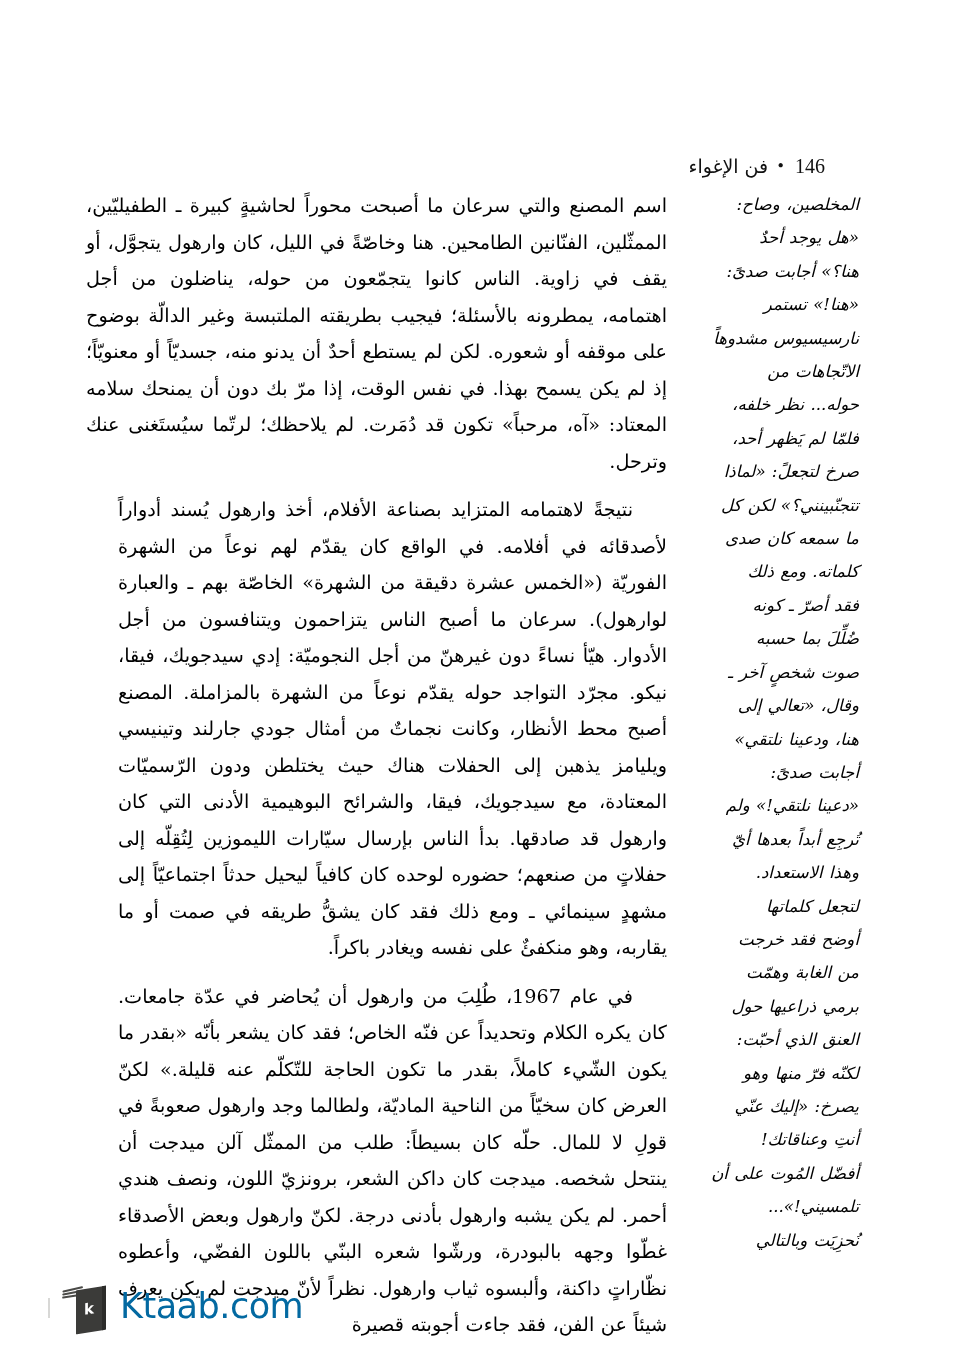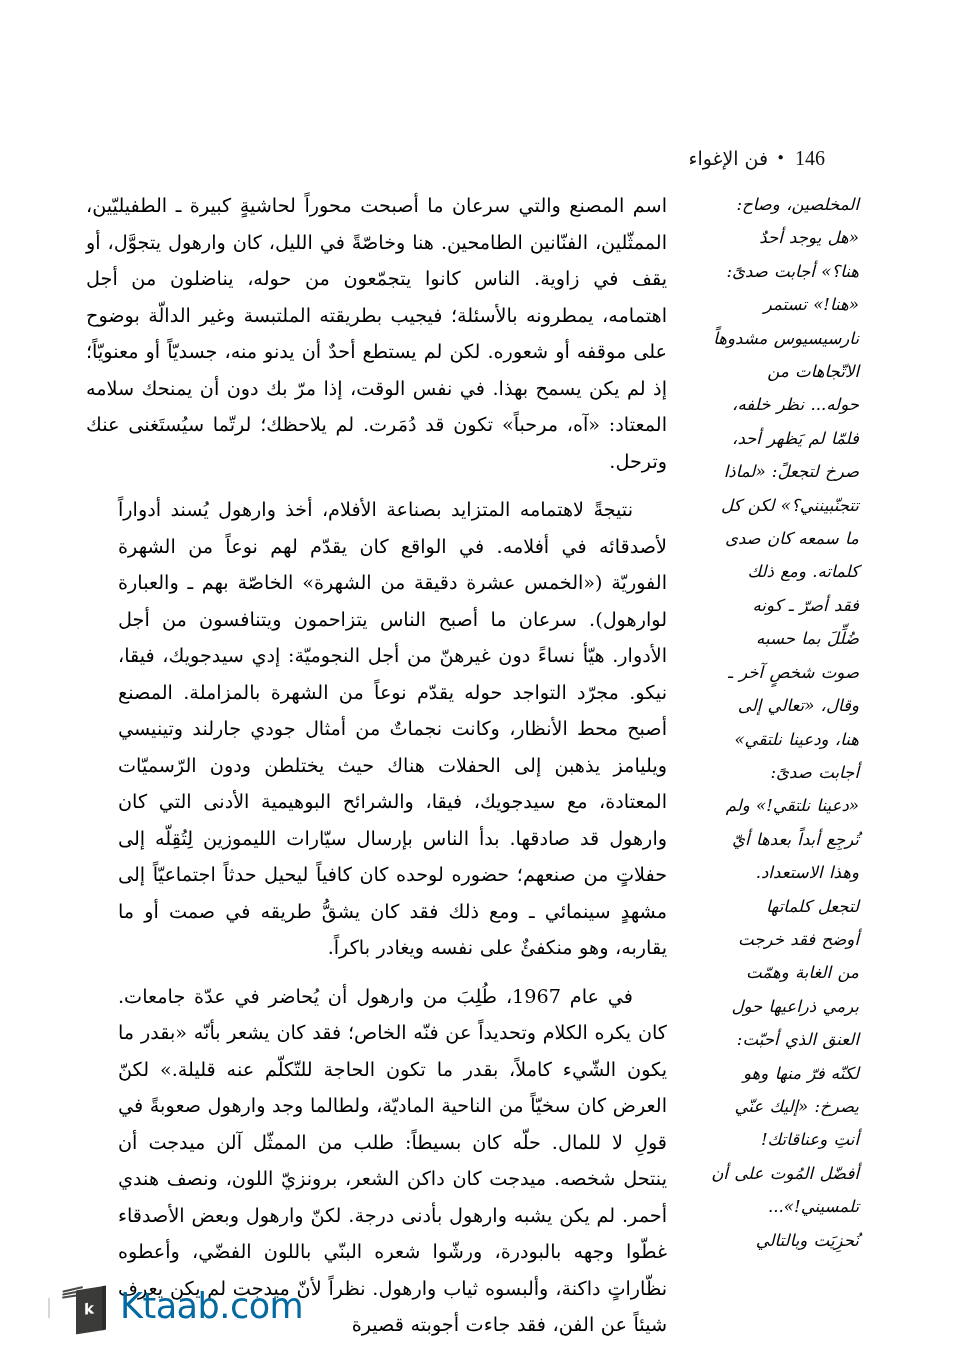--- a/index.html
+++ b/index.html
@@ -16,21 +16,21 @@
     background: #ffffff;
     overflow: hidden;
     font-family: "DejaVu Sans", "Liberation Sans", sans-serif;
     color: #000000;
     box-sizing: border-box;
   }
 
   
   .running-head {
     position: absolute;
-    top: 148px;
+    top: 156px;
     right: 130px;
     left: 0;
     text-align: right;
     direction: rtl;
     font-family: "DejaVu Serif", "Liberation Serif", serif;
     font-size: 19px;
     line-height: 1;
     color: #111;
     white-space: nowrap;
   }

